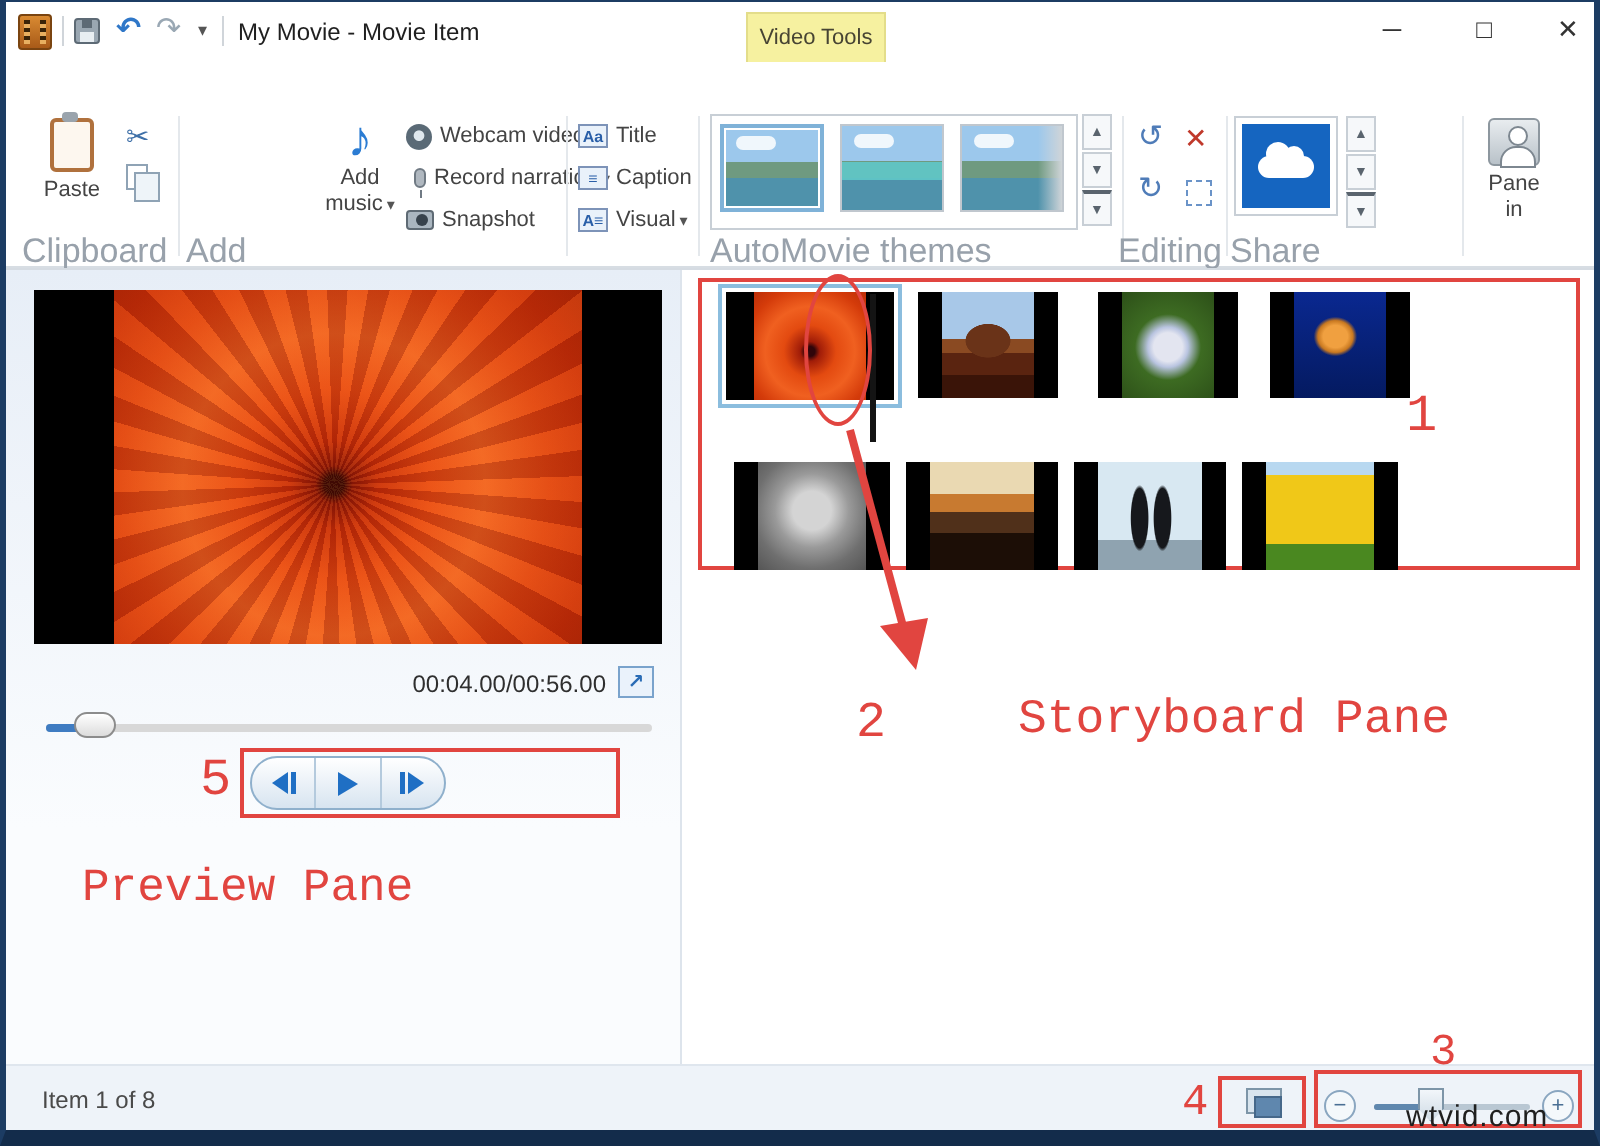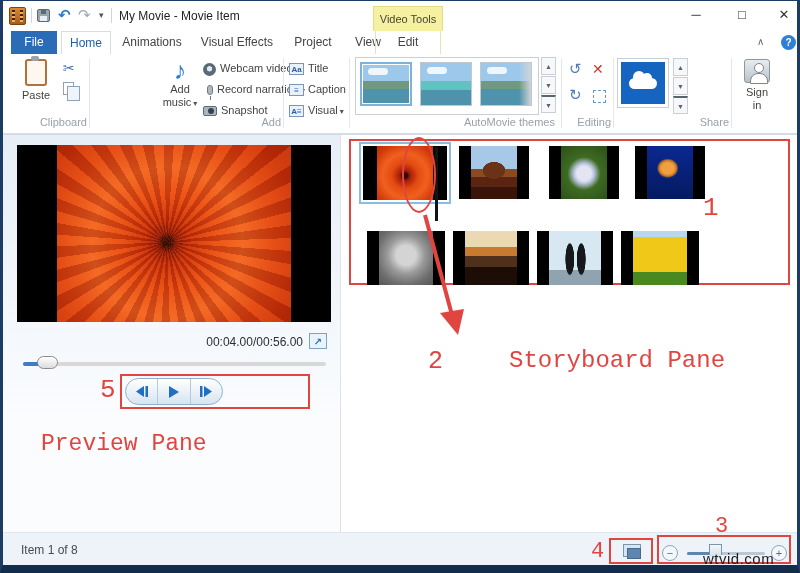--- a/index.html
+++ b/index.html
@@ -34,21 +34,21 @@
   .tab{top:0;height:23px;font-size:12px;text-align:center;line-height:22px;color:#444;}
   .tab-file{left:8px;width:46px;background:#2a6cb5;color:#fff;}
   .tab-selected{background:#fff;border:1px solid #d8dde3;border-bottom:none;color:#1f5fa8;}
   .tab-edit{border-left:1px solid #e5e1bc;border-right:1px solid #e5e1bc;}
   .ribbon-collapse{left:754px;top:5px;font-size:10px;color:#667;}
   .help-circle{left:778px;top:4px;width:15px;height:15px;border-radius:50%;background:#2f7fd6;color:#fff;
     font-size:10px;font-weight:bold;text-align:center;line-height:15px;}
   
   .ribbon{left:0;top:53px;right:0;height:80px;background:#fff;border-bottom:1px solid #d7dde3;}
   .grp-sep{top:4px;width:1px;height:70px;background:#e4e8ec;}
-  .grp-label{top:62px;font-size:11px;color:#98a1ab;text-align:right;}
+  .grp-label{top:62px;font-size:17px;color:#98a1ab;text-align:left;}
   .big-btn{top:3px;text-align:center;font-size:11px;color:#444;line-height:13px;}
   .small-btn{height:19px;font-size:11px;color:#444;line-height:19px;white-space:nowrap;}
   .clip-icon{width:22px;height:27px;margin:2px auto 3px;background:#fdf7ef;border:2px solid #b0713d;border-radius:3px;position:relative;}
   .clip-icon:before{content:"";position:absolute;left:4px;top:-5px;width:8px;height:5px;background:#9aa4ad;border-radius:2px;}
   .cut-glyph{font-size:14px;color:#3f70a8;}
   .copy-icon{width:11px;height:13px;border:1px solid #8fa3b5;background:#fff;position:relative;}
   .copy-icon:before{content:"";position:absolute;left:3px;top:3px;width:11px;height:13px;border:1px solid #8fa3b5;background:#eef4f9;}
   .photo-icon{width:30px;height:22px;margin:3px auto 3px;border:2px solid #8d979f;background:linear-gradient(#aed4f0 0 55%,#7fae62 55% 100%);position:relative;}
   .photo-icon:before{content:"";position:absolute;right:3px;top:2px;width:6px;height:6px;border-radius:50%;background:#f7e06a;}
   .note-glyph{font-size:25px;line-height:26px;color:#2b7cd3;}
@@ -144,31 +144,20 @@
     <div class="abs qat-glyph redo" style="left:75px;">↷</div>
     <div class="abs qat-caret" style="left:96px;">▾</div>
     <div class="abs qat-sep" style="left:108px;"></div>
     <div class="abs title-text">My Movie - Movie Item</div>
     <div class="abs video-tools">Video Tools</div>
     <div class="abs win-btn" style="left:676px;">─</div>
     <div class="abs win-btn" style="left:722px;">□</div>
     <div class="abs win-btn" style="left:764px;">✕</div>
   </div>
 
-  <div class="abs tabstrip">
-    <div class="abs tab tab-file">File</div>
-    <div class="abs tab tab-selected" style="left:58px;width:50px;">Home</div>
-    <div class="abs tab" style="left:112px;width:74px;">Animations</div>
-    <div class="abs tab" style="left:190px;width:88px;">Visual Effects</div>
-    <div class="abs tab" style="left:282px;width:56px;">Project</div>
-    <div class="abs tab" style="left:342px;width:46px;">View</div>
-    <div class="abs tab tab-edit" style="left:372px;width:66px;">Edit</div>
-    <div class="abs ribbon-collapse">∧</div>
-    <div class="abs help-circle">?</div>
-  </div>
 
   <div class="abs ribbon">
 
     <div class="abs big-btn" style="left:12px;width:42px;">
       <div class="clip-icon"></div>
       <span>Paste</span>
     </div>
     <div class="abs cut-glyph" style="left:60px;top:6px;">✂</div>
     <div class="abs copy-icon" style="left:60px;top:28px;"></div>
     <div class="abs grp-label" style="left:8px;width:76px;">Clipboard</div>
@@ -226,21 +215,21 @@
         </div>
     </div>
     <div class="abs spin" style="left:670px;top:4px;">▲</div>
     <div class="abs spin" style="left:670px;top:23px;">▼</div>
     <div class="abs spin" style="left:670px;top:42px;border-top:2px solid #5a646e;">▼</div>
     <div class="abs grp-label" style="left:612px;width:114px;">Share</div>
     <div class="abs grp-sep" style="left:728px;"></div>
 
     <div class="abs big-btn" style="left:734px;width:40px;">
       <div class="signin-icon"></div>
-      <span>Sign</span><br>
+      <span>Pane</span><br>
       <span>in</span>
     </div>
   </div>
 
   <div class="abs main">
     <div class="abs preview-pane-bg">
       <div class="abs preview-box">
         <div class="flower"></div>
       </div>
       <div class="abs timestamp">00:04.00/00:56.00</div>

